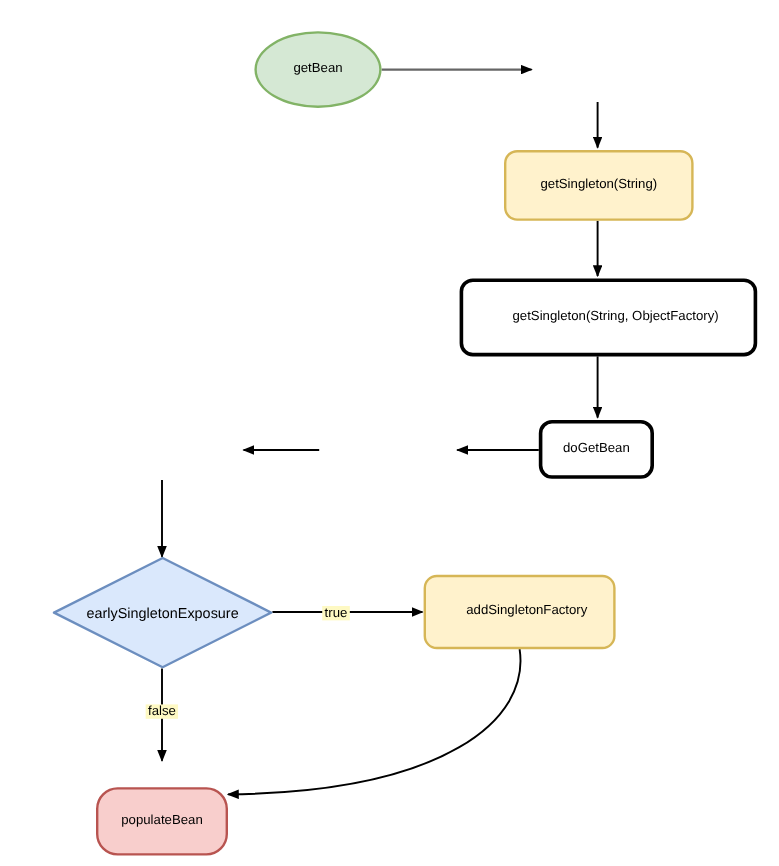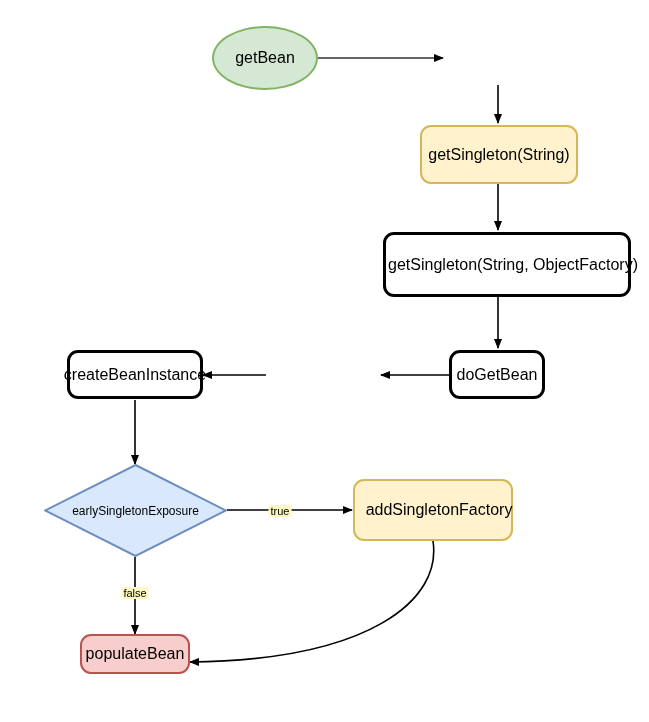--- a/index.html
+++ b/index.html
@@ -24,21 +24,21 @@
     pointer-events: none;
   }
   .node {
     position: absolute;
     box-sizing: border-box;
     display: flex;
     align-items: center;
     justify-content: center;
     text-align: center;
     color: #000000;
-    font-size: 16px;
+    font-size: 11px;
     line-height: 1.2;
     white-space: nowrap;
   }
   .node.box {
     border-radius: 11px;
   }
   .node.thick {
     border: 3px solid #000000;
     background: #ffffff;
   }
@@ -128,36 +128,33 @@
 
   <div class="node box thick" style="left:383px; top:232px; width:248px; height:65px;padding-left:12px;">
     <span>getSingleton(String, ObjectFactory)</span>
   </div>
 
   <div class="node box thick" style="left:449px; top:350px; width:96px; height:49px;">
     <span>doGetBean</span>
   </div>
 
 
-  <div class="node box thick" style="left:67px; top:350px; width:136px; height:49px;">
-    <span>createBeanInstance</span>
-  </div>
 
   <div class="diamond-wrap" style="left:44px; top:464px; width:183px; height:93px;">
     <svg width="183" height="93" viewBox="0 0 183 93" xmlns="http://www.w3.org/2000/svg">
       <polygon points="91.5,1 182,46.5 91.5,92 1,46.5" fill="#dae8fc" stroke="#6c8ebf" stroke-width="2"></polygon>
     </svg>
     <div class="diamond-label">earlySingletonExposure</div>
   </div>
 
   <div class="node box yellow" style="left:353px; top:479px; width:160px; height:62px;padding-left:12px;">
     <span>addSingletonFactory</span>
   </div>
 
-  <div class="node box red" style="left:80px; top:634px; width:110px; height:40px;">
+  <div class="node box red" style="left:80px; top:656px; width:110px; height:57px;border-radius:18px;">
     <span>populateBean</span>
   </div>
 
   <div class="edge-label" style="left:280px; top:511px;">true</div>
 
   <div class="edge-label" style="left:135px; top:593px;">false</div>
 
 </div>
 
 </body></html>

